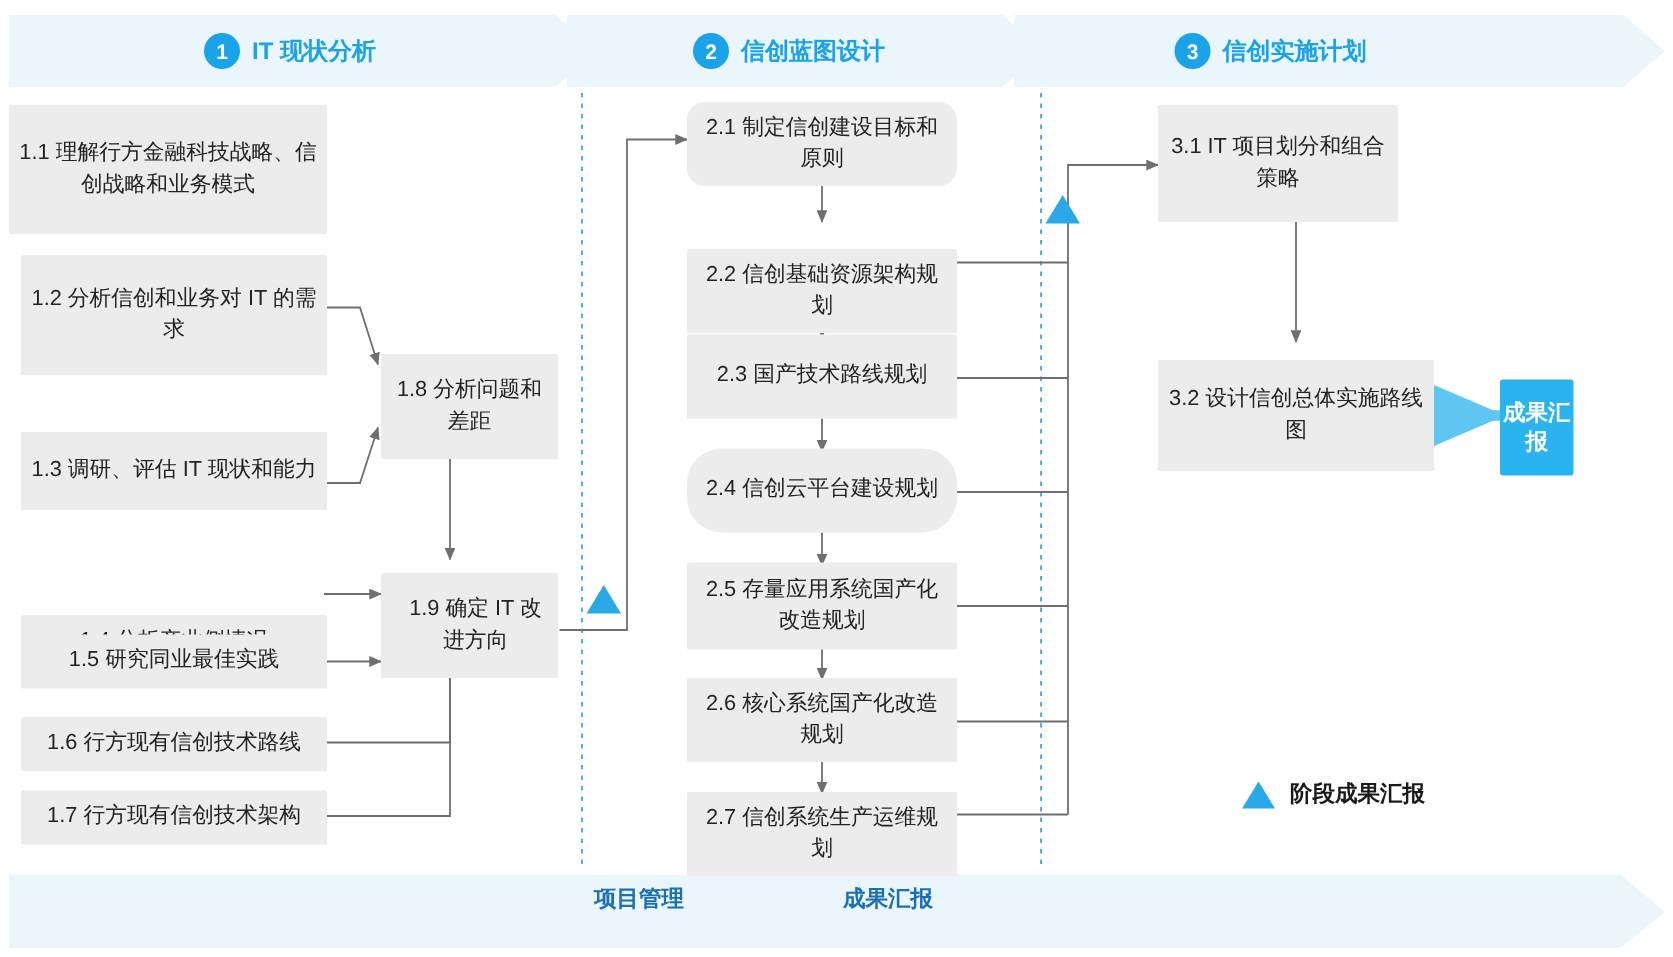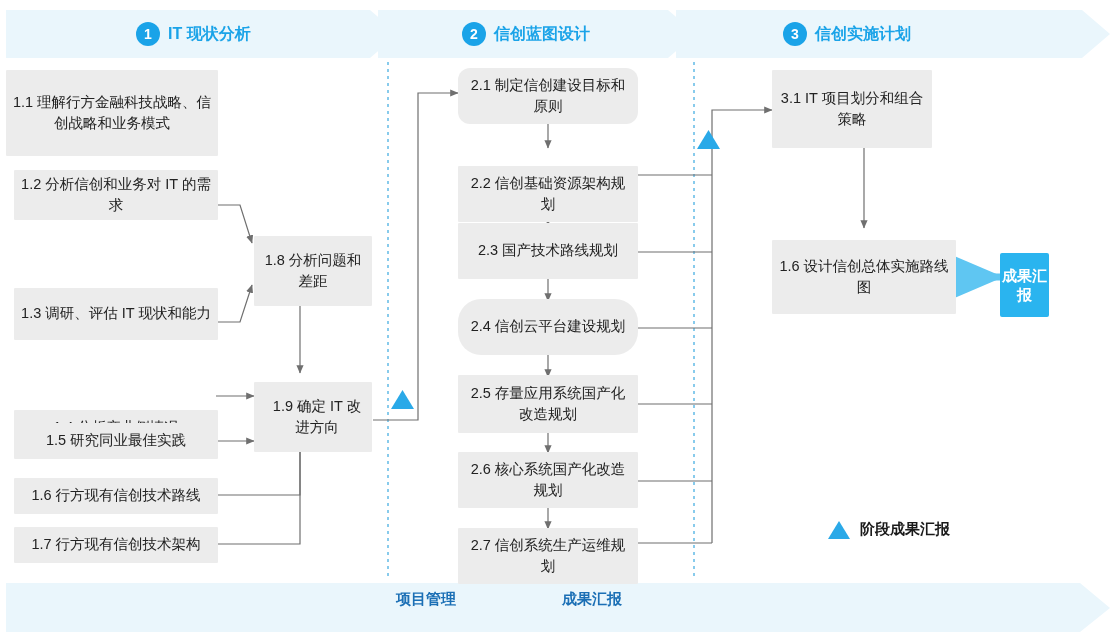--- a/index.html
+++ b/index.html
@@ -166,39 +166,39 @@
   <div class="phase-title" style="left:462px; top:22px;">
     <span class="phase-num">2</span>
     <span class="phase-label">信创蓝图设计</span>
   </div>
   <div class="phase-title" style="left:783px; top:22px;">
     <span class="phase-num">3</span>
     <span class="phase-label">信创实施计划</span>
   </div>
 
   <div class="node" style="left:6px; top:70px; width:212px; height:86px;">1.1 理解行方金融科技战略、信创战略和业务模式</div>
-  <div class="node" style="left:14px; top:170px; width:204px; height:50px;">1.2 分析信创和业务对 IT 的需求</div>
+  <div class="node" style="left:14px; top:170px; width:204px; height:80px;">1.2 分析信创和业务对 IT 的需求</div>
   <div class="node" style="left:14px; top:288px; width:204px; height:52px;">1.3 调研、评估 IT 现状和能力</div>
   <div class="node" style="left:14px; top:378px; width:204px; height:36px;margin-top:32px;">1.4 分析产业侧情况</div>
   <div class="node" style="left:14px; top:423px; width:204px; height:36px;">1.5 研究同业最佳实践</div>
   <div class="node" style="left:14px; top:478px; width:204px; height:36px;">1.6 行方现有信创技术路线</div>
   <div class="node" style="left:14px; top:527px; width:204px; height:36px;">1.7 行方现有信创技术架构</div>
   <div class="node" style="left:254px; top:236px; width:118px; height:70px;">1.8 分析问题和差距</div>
   <div class="node" style="left:254px; top:382px; width:118px; height:70px;padding-left:14px;">1.9 确定 IT 改进方向</div>
 
   <div class="node" style="left:458px; top:68px; width:180px; height:56px;border-radius:12px;">2.1 制定信创建设目标和原则</div>
   <div class="node" style="left:458px; top:146px; width:180px; height:56px;margin-top:20px;">2.2 信创基础资源架构规划</div>
   <div class="node" style="left:458px; top:223px; width:180px; height:56px;">2.3 国产技术路线规划</div>
   <div class="node" style="left:458px; top:299px; width:180px; height:56px;border-radius:23px;">2.4 信创云平台建设规划</div>
   <div class="node" style="left:458px; top:375px; width:180px; height:58px;">2.5 存量应用系统国产化改造规划</div>
   <div class="node" style="left:458px; top:452px; width:180px; height:56px;">2.6 核心系统国产化改造规划</div>
   <div class="node" style="left:458px; top:528px; width:180px; height:56px;">2.7 信创系统生产运维规划</div>
 
   <div class="node" style="left:772px; top:70px; width:160px; height:78px;">3.1 IT 项目划分和组合策略</div>
-  <div class="node" style="left:772px; top:240px; width:184px; height:74px;">1.6 设计信创总体实施路线图</div>
+  <div class="node" style="left:772px; top:240px; width:184px; height:74px;">3.2 设计信创总体实施路线图</div>
 
   <div class="result-node" style="left:1000px; top:253px; width:49px; height:64px;">成果汇报</div>
 
   <div class="legend" style="left:828px; top:520px;">
     <span class="legend-tri"></span>
     <span>阶段成果汇报</span>
   </div>
 
   <div class="footer-label" style="left:396px; top:590px;">项目管理</div>
   <div class="footer-label blue2" style="left:562px; top:590px;">成果汇报</div>

